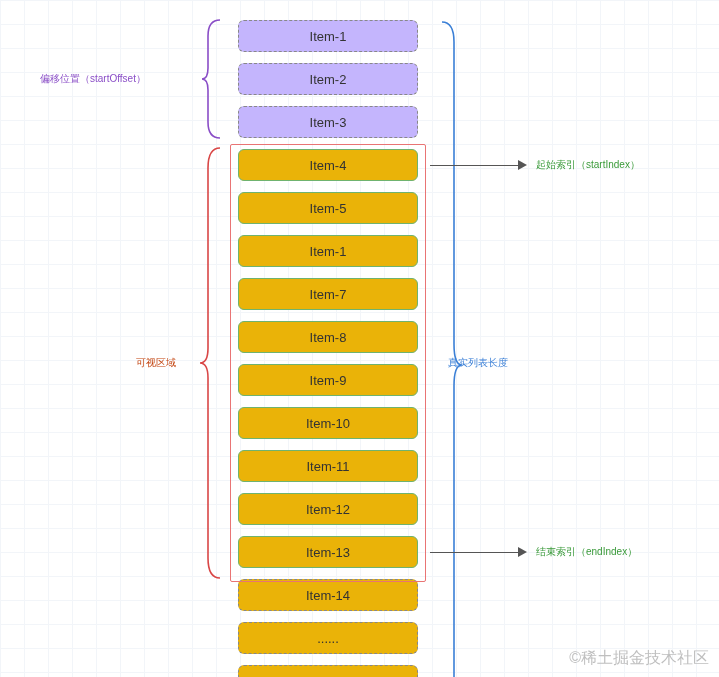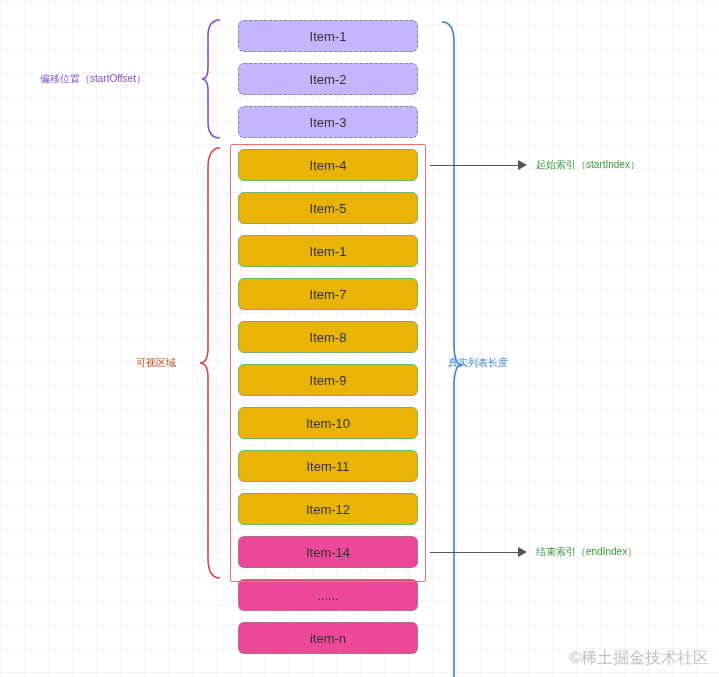--- a/index.html
+++ b/index.html
@@ -34,21 +34,21 @@
   .item.offset {
     border: 1px dashed #888;
     background: #c4b5fd;
   }
   .item.visible {
     border: 1px solid #6fb36f;
     background: #eab308;
   }
   .item.tail {
     border: 1px dashed #888;
-    background: #ec4899;
+    background: #eab308;
   }
   .viewport-box {
     position: absolute;
     left: 230px;
     top: 144px;
     width: 196px;
     height: 438px;
     border: 1px solid #e97474;
     border-radius: 2px;
     pointer-events: none;
@@ -121,20 +121,23 @@
     </div>
   <div class="item visible">
       <span>Item-10</span>
     </div>
   <div class="item visible">
       <span>Item-11</span>
     </div>
   <div class="item visible">
       <span>Item-12</span>
     </div>
+  <div class="item visible">
+      <span>Item-13</span>
+    </div>
 
   <div class="item tail">
       <span>Item-14</span>
     </div>
   <div class="item tail">
       <span>......</span>
     </div>
   <div class="item tail">
       <span>item-n</span>
     </div>

